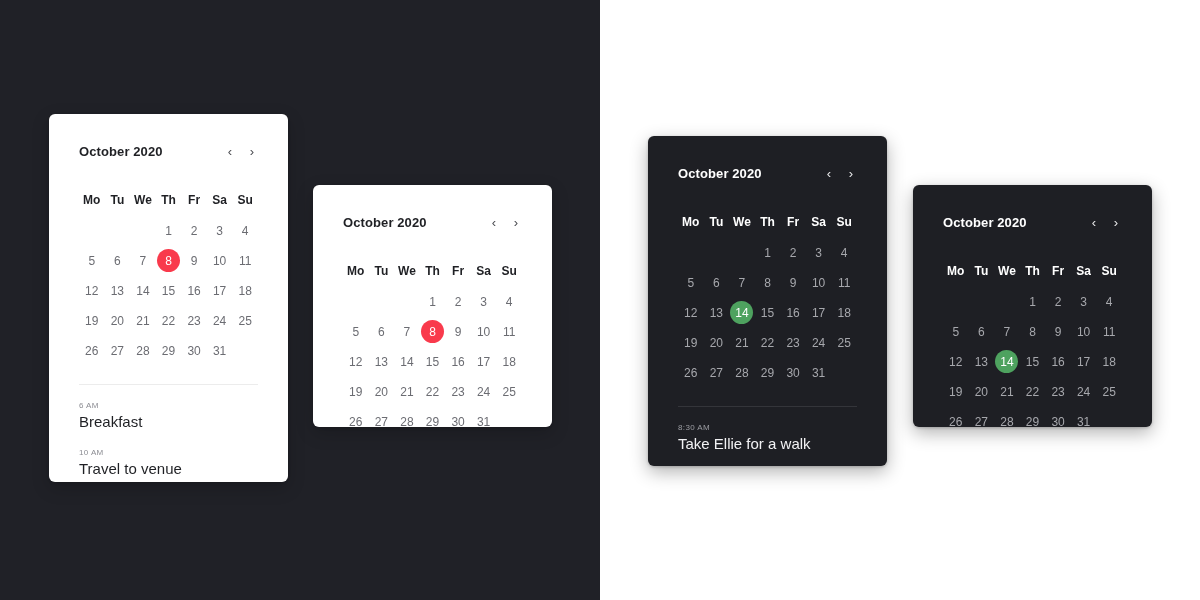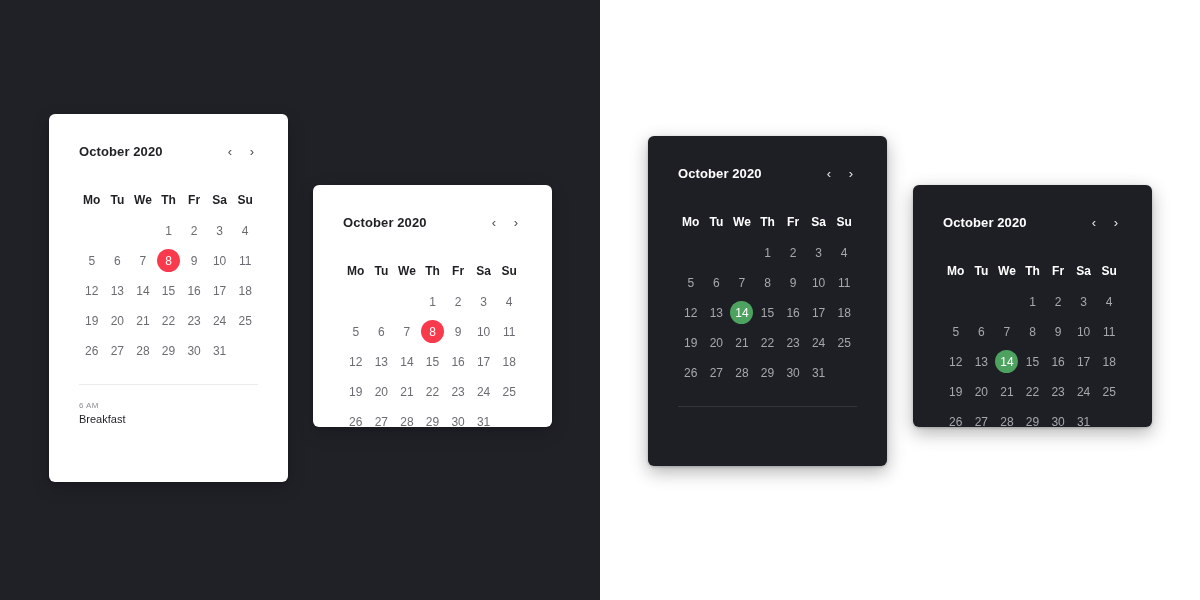--- a/index.html
+++ b/index.html
@@ -116,21 +116,21 @@
 
   .event-time {
     font-size: 8px;
     letter-spacing: 0.4px;
     margin-bottom: 3px;
   }
   .theme-light .event-time { color: #8b8c92; }
   .theme-dark  .event-time { color: #9c9da3; }
 
   .event-title {
-    font-size: 11px;
+    font-size: 15px;
   }
   .theme-light .event-title { color: #1f2024; }
   .theme-dark  .event-title { color: #f2f2f4; }
 
   .event { cursor: pointer; }
 </style>
 </head>
 <body>
 
 <div class="bg-split bg-dark"></div>
@@ -188,20 +188,24 @@
           <div class="day" style="width: 23px; height: 23px;">29</div>
           <div class="day" style="width: 23px; height: 23px;">30</div>
           <div class="day" style="width: 23px; height: 23px;">31</div>
         </div>
         <div class="divider" style="margin-top: 22px;"></div>
         <div style="margin-top: 16px;">
           <div class="event" style="margin-bottom: 18px;">
             <div class="event-time">6 AM</div>
             <div class="event-title">Breakfast</div>
           </div>
+          <div class="event" style="margin-bottom: 18px;">
+            <div class="event-time">10 AM</div>
+            <div class="event-title">Travel to venue</div>
+          </div>
         </div>
       </div>
     </div>
     <div class="card theme-light" style="left: 313px; top: 185px; width: 239px; height: 242px;">
       <div class="card-inner" style="padding: 30px;">
         <div class="cal-header">
           <div class="cal-title">October 2020</div>
           <div class="cal-nav">
             <button class="nav-btn">‹</button>
             <button class="nav-btn">›</button>
@@ -298,20 +302,26 @@
           <div class="day" style="width: 23px; height: 23px;">24</div>
           <div class="day" style="width: 23px; height: 23px;">25</div>
           <div class="day" style="width: 23px; height: 23px;">26</div>
           <div class="day" style="width: 23px; height: 23px;">27</div>
           <div class="day" style="width: 23px; height: 23px;">28</div>
           <div class="day" style="width: 23px; height: 23px;">29</div>
           <div class="day" style="width: 23px; height: 23px;">30</div>
           <div class="day" style="width: 23px; height: 23px;">31</div>
         </div>
         <div class="divider" style="margin-top: 22px;"></div>
+        <div style="margin-top: 16px;">
+          <div class="event" style="margin-bottom: 18px;">
+            <div class="event-time">8:30 AM</div>
+            <div class="event-title">Take Ellie for a walk</div>
+          </div>
+        </div>
       </div>
     </div>
     <div class="card theme-dark" style="left: 913px; top: 185px; width: 239px; height: 242px;">
       <div class="card-inner" style="padding: 30px;">
         <div class="cal-header">
           <div class="cal-title">October 2020</div>
           <div class="cal-nav">
             <button class="nav-btn">‹</button>
             <button class="nav-btn">›</button>
           </div>

